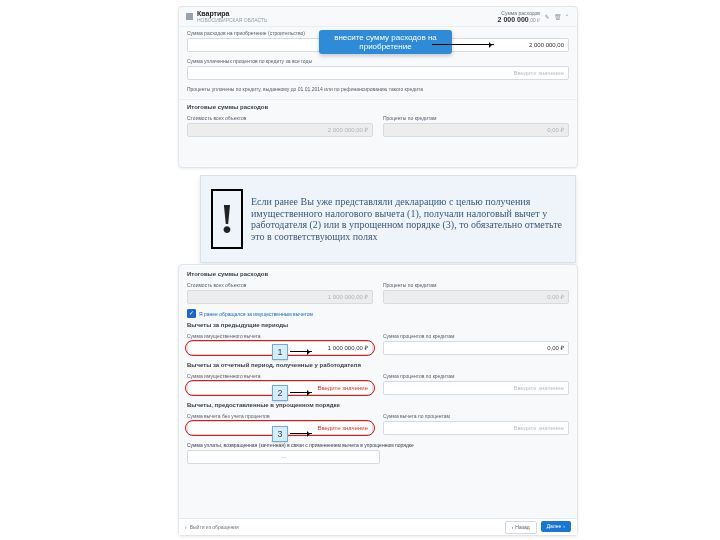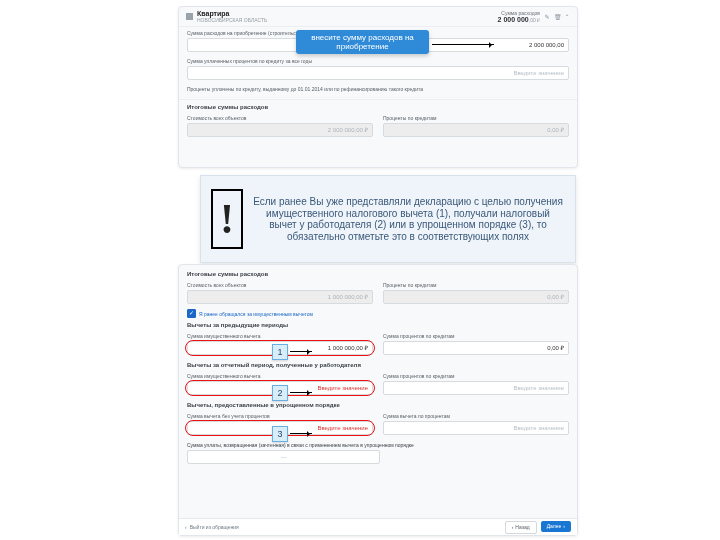--- a/index.html
+++ b/index.html
@@ -28,26 +28,26 @@
   .chk{display:flex;align-items:center;gap:3px;margin:2px 8px;font-size:5px;color:#1c67c8}
   .chk .box{width:7px;height:7px;border:1px solid #1c67c8;border-radius:1px;background:#1c67c8;color:#fff;font-size:6px;line-height:7px;text-align:center}
   .red-circ{position:relative}
   .red-circ::after{content:"";position:absolute;left:-3px;right:-3px;top:-2px;bottom:-2px;border:1.5px solid #e11;border-radius:8px;pointer-events:none}
   .red-text{color:#d33}
   .footer{position:absolute;left:0;right:0;bottom:0;height:16px;border-top:1px solid #e5e9ec;display:flex;justify-content:space-between;align-items:center;padding:0 6px;background:#fff}
   .foot-l{display:flex;align-items:center;gap:3px;font-size:5px;color:#6b7885}
   .btn{height:11px;padding:0 6px;border-radius:2px;font-size:5px;display:inline-flex;align-items:center;gap:2px}
   .btn-ghost{border:1px solid #d4d9de;color:#5a6066;background:#fff}
   .btn-primary{background:#1976d2;color:#fff}
-  .callout{position:absolute;left:296px;top:30px;width:125px;background:#2f8bd8;color:#fff;font-size:8px;text-align:center;padding:3px 4px;border-radius:3px;box-shadow:0 2px 4px rgba(0,0,0,.2)}
+  .callout{position:absolute;left:319px;top:30px;width:125px;background:#2f8bd8;color:#fff;font-size:8px;text-align:center;padding:3px 4px;border-radius:3px;box-shadow:0 2px 4px rgba(0,0,0,.2)}
   .arrow{position:absolute;height:1px;background:#000}
   .arrow::after{content:"";position:absolute;right:-1px;top:-2px;border:3px solid transparent;border-left-color:#000}
   .info-box{position:absolute;left:200px;top:175px;width:354px;height:78px;background:#eef4f9;border:1px solid #d8e2ec;display:flex;align-items:center;gap:8px;padding:4px 10px;box-shadow:0 2px 5px rgba(0,0,0,.1)}
   .excl{width:28px;height:56px;border:2px solid #000;display:flex;align-items:center;justify-content:center;font-family:"Times New Roman",serif;font-size:42px;font-weight:bold}
-  .info-text{flex:1;color:#3b587a;font-family:Liberation Sans, sans-serif;font-size:10px;text-align:center;line-height:1.15}
+  .info-text{flex:1;color:#3b587a;font-family:Liberation Serif, serif;font-size:10px;text-align:left;line-height:1.15}
   .tag{position:absolute;width:14px;height:14px;background:#d9edf9;border:1px solid #68aee0;color:#244a6e;font-size:9px;display:flex;align-items:center;justify-content:center;box-shadow:0 1px 2px rgba(0,0,0,.15)}
 </style>
 </head>
 <body>
 
 <div id="slide">
 
   <div class="top-card">
     <div class="ap-head">
       <div class="ap-left">

